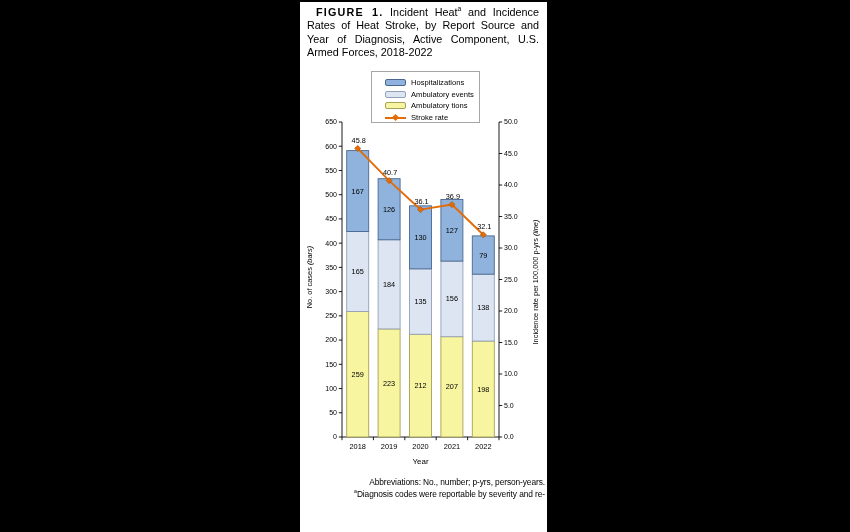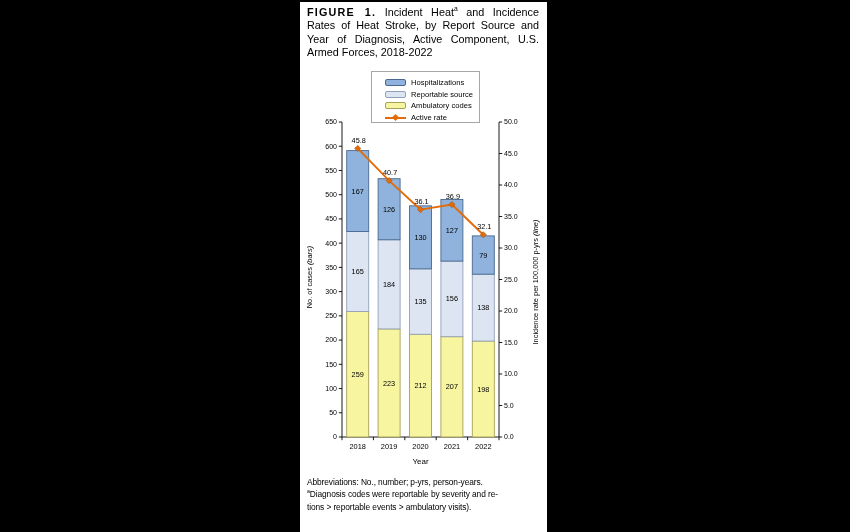--- a/index.html
+++ b/index.html
@@ -1,65 +1,65 @@
 <!DOCTYPE html>
 <html><head>
 <meta charset="utf-8">
 <style>
   html,body{margin:0;padding:0;background:#000;width:850px;height:532px;overflow:hidden;
             font-family:"Liberation Sans",sans-serif;}
   .panel{position:absolute;left:300px;top:2px;width:247px;height:530px;background:#fff;}
   .title-block{position:absolute;left:7px;top:4px;width:232px;font-size:10.8px;line-height:13.4px;
                color:#000;text-align:justify;}
-  .fig-label{font-weight:bold;letter-spacing:1.2px;}
+  .fig-label{font-weight:bold;letter-spacing:1.2px;margin-left:9px;}
   sup{font-size:0.62em;vertical-align:super;line-height:0;}
   .legend{position:absolute;left:71px;top:69px;width:109px;height:52px;border:1px solid #a6a6a6;
           background:#fff;box-sizing:border-box;padding:5px 0 0 13px;}
   .legend-row{display:flex;align-items:center;height:11.6px;}
   .sw{width:21px;height:7px;border-radius:2px;border:1px solid;margin-right:5px;box-sizing:border-box;flex:none;}
   .sw-hosp{background:#8FB3DC;border-color:#49688F;}
   .sw-rep{background:#DCE5F1;border-color:#93A1B8;}
   .sw-amb{background:#F8F5A0;border-color:#A5A158;}
   .line-swatch{width:21px;height:7px;position:relative;margin-right:5px;flex:none;}
   .line-swatch .bar-line{position:absolute;left:0;top:3px;width:21px;height:2px;background:#E36C09;}
   .line-swatch .diamond{position:absolute;left:8px;top:1px;width:5px;height:5px;background:#E36C09;
                         transform:rotate(45deg);}
   .legend-label{font-size:7.6px;color:#000;white-space:nowrap;}
   #chart-svg{position:absolute;left:0;top:100px;}
   svg text{font-family:"Liberation Sans",sans-serif;fill:#000;}
   .footnotes{position:absolute;left:7px;top:474px;width:238px;font-size:8.4px;line-height:12.3px;
              color:#000;letter-spacing:-0.1px;}
-  .fn-line{white-space:nowrap;}
+  .fn-line{white-space:nowrap;text-align:right;}
 </style>
 </head>
 <body>
 
 <div class="panel">
 
   <div class="title-block"><span class="fig-label">FIGURE 1.</span><span> Incident Heat</span><sup>a</sup><span> and Incidence Rates of Heat Stroke, by Report Source and Year of Diagnosis, Active Component, U.S. Armed Forces, 2018-2022</span></div>
 
   <div class="legend">
     <div class="legend-row">
       <span class="sw sw-hosp"></span>
       <span class="legend-label">Hospitalizations</span>
     </div>
     <div class="legend-row">
       <span class="sw sw-rep"></span>
-      <span class="legend-label">Reportable source</span>
+      <span class="legend-label">Ambulatory events</span>
     </div>
     <div class="legend-row">
       <span class="sw sw-amb"></span>
-      <span class="legend-label">Ambulatory codes</span>
+      <span class="legend-label">Ambulatory tions</span>
     </div>
     <div class="legend-row">
       <span class="line-swatch">
         <span class="bar-line"></span>
         <span class="diamond"></span>
       </span>
-      <span class="legend-label">Active rate</span>
+      <span class="legend-label">Stroke rate</span>
     </div>
   </div>
 
   <svg id="chart-svg" width="247" height="372" viewBox="0 0 247 372">
       <line x1="42" y1="20" x2="42" y2="335" stroke="#000000" stroke-width="0.9"></line>
       <line x1="199" y1="20" x2="199" y2="335" stroke="#000000" stroke-width="0.9"></line>
       <line x1="42" y1="335" x2="199" y2="335" stroke="#000000" stroke-width="0.9"></line>
       <line x1="38.8" y1="335" x2="42" y2="335" stroke="#000000" stroke-width="0.9"></line>
       <text x="37" y="337.4" text-anchor="end" font-size="7">0</text>
       <line x1="38.8" y1="310.7692307692308" x2="42" y2="310.7692307692308" stroke="#000000" stroke-width="0.9"></line>
@@ -163,16 +163,15 @@
       <path d="M 183.29999999999998 129.67000000000002 L 186.39999999999998 132.77 L 183.29999999999998 135.87 L 180.2 132.77 Z" fill="#E36C09" stroke="#A04D06" stroke-width="0.5"></path>
       <text x="184.29999999999998" y="127.47000000000001" text-anchor="middle" font-size="7.3">32.1</text>
       <text x="120.5" y="361.5" text-anchor="middle" font-size="8">Year</text>
       <text x="12" y="175" text-anchor="middle" font-size="7.4" transform="rotate(-90 12 175)"><tspan>No. of cases </tspan><tspan font-style="italic">(bars)</tspan></text>
       <text x="238" y="180" text-anchor="middle" font-size="7.4" transform="rotate(-90 238 180)"><tspan>Incidence rate per 100,000 p-yrs </tspan><tspan font-style="italic">(line)</tspan></text>
     </svg>
 
   <div class="footnotes">
     <div class="fn-line">Abbreviations: No., number; p-yrs, person-years.</div>
     <div class="fn-line"><sup>a</sup><span>Diagnosis codes were reportable by severity and re-</span></div>
-    <div class="fn-line">tions &gt; reportable events &gt; ambulatory visits).</div>
   </div>
 
 </div>
 
 </body></html>

